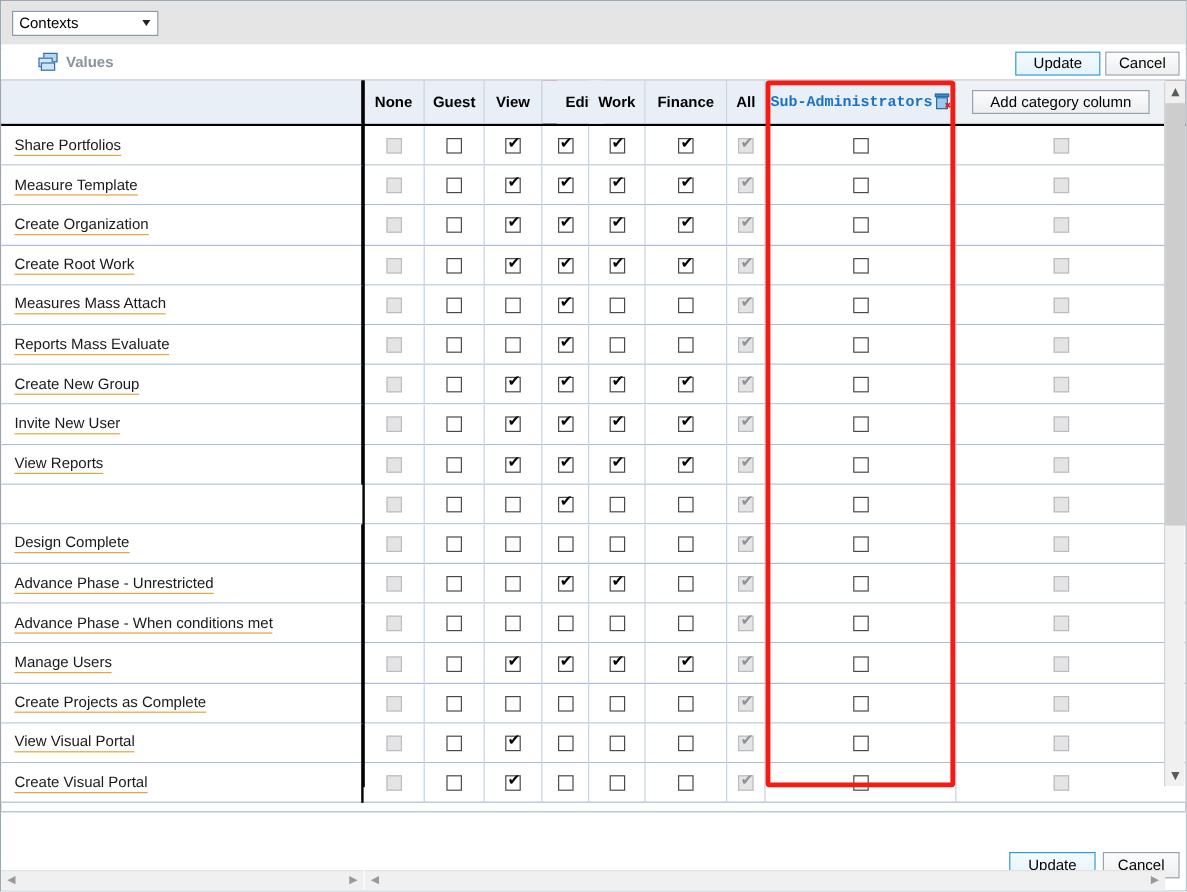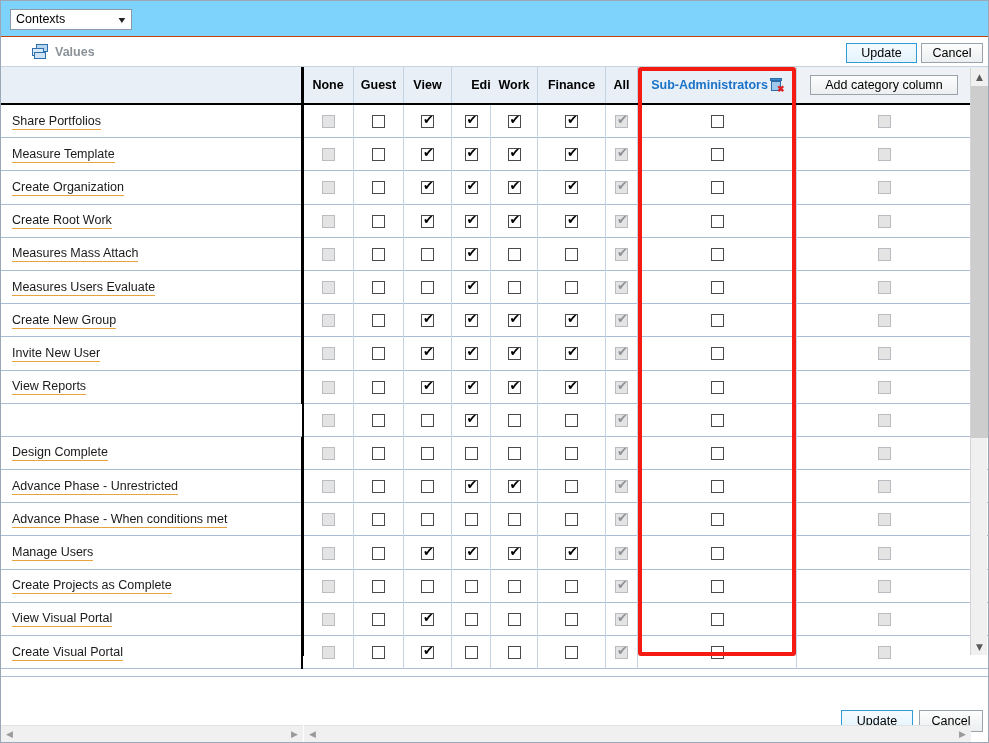--- a/index.html
+++ b/index.html
@@ -16,22 +16,22 @@
     position: relative;
     width: 989px; height: 743px;
     background: #ffffff;
     border: 1px solid #9aa7b4;
   }
 
   
   .topbar {
     position: absolute; left: 0; top: 0;
     width: 987px; height: 40px;
-    background: #7dd3fc;
-    border-bottom: 5px solid #c2410c;
+    background: #e5e5e5;
+    border-bottom: 1px solid #c2410c;
   }
   .ctx-select {
     position: absolute; left: 9px; top: 8px;
     width: 122px; height: 21px;
     border: 1px solid #8d9aa6;
     background: #ffffff;
     font-family: "Liberation Sans", sans-serif;
     font-size: 12.5px;
     color: #000;
     padding: 0 2px 0 5px;
@@ -107,20 +107,21 @@
     border-right: 1px solid #c4d3e2;
     background: #e8eff7;
   }
   .hdr .hcell.firstcol {
     border-right: 2px solid #000;
     background: #e8eff7;
   }
   .hdr .hcell.subadmin {
     color: #1a73c8;
     gap: 1px;
+    font-family: Liberation Mono, monospace;
   }
   .hdr .hcell.addcol {
     background: #eef2f6;
     border-right: none;
     justify-content: center;
   }
   .btn-addcol {
     width: 148px; height: 20px;
     border: 1px solid #9aa3ab;
     background: linear-gradient(#fdfdfd, #eceef0);
@@ -528,21 +529,21 @@
           </div>
           <div class="cell" style="left: 637px; width: 159px;">
             <span class="cb"></span>
           </div>
           <div class="cell lastcol" style="left: 796px; width: 174px;">
             <span class="cb dis"></span>
           </div>
         </div>
         <div class="row">
           <div class="cell firstcol" style="left: 0px; width: 302px;">
-            <span class="rowlabel">Measures Users Evaluate</span>
+            <span class="rowlabel">Reports Mass Evaluate</span>
           </div>
           <div class="cell" style="left: 302px; width: 51px;">
             <span class="cb dis"></span>
           </div>
           <div class="cell" style="left: 353px; width: 50px;">
             <span class="cb"></span>
           </div>
           <div class="cell" style="left: 403px; width: 48px;">
             <span class="cb"></span>
           </div>

